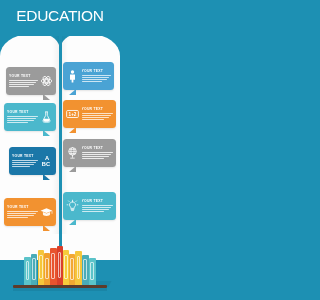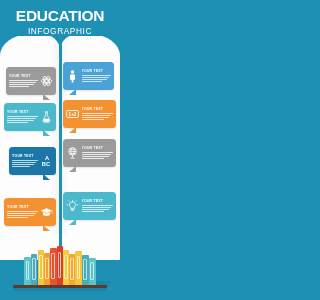--- a/index.html
+++ b/index.html
@@ -11,21 +11,21 @@
     overflow:hidden;
   }
   .page { position:absolute; inset:0; width:120px; height:300px; }
 
   
   .header {
     position:absolute; top:0; left:0; width:120px; height:36px;
     background:#1d90b3; text-align:center; z-index:6;
   }
   .title {
-    color:#ffffff; font-weight:bold; font-size:15.5px; letter-spacing:-0.3px;
+    color:#ffffff; font-weight:normal; font-size:15.5px; letter-spacing:-0.3px;
     line-height:20px; padding-top:6px; white-space:nowrap;
   }
   .subtitle {
     color:#ffffff; font-size:8.3px; letter-spacing:0.6px;
     line-height:10px; white-space:nowrap;
   }
 
   
   .book-area {
     position:absolute; top:34px; left:0; width:120px; height:200px; z-index:1;
@@ -130,21 +130,20 @@
     <div class="pg pg-l"></div>
     <div class="pg pg-r"></div>
     <div class="pg-shadow-l"></div>
     <div class="pg-shadow-r"></div>
   </div>
   <div class="spine"></div>
   <div class="vline"></div>
 
   <div class="header">
     <div class="title">EDUCATION</div>
-    <div class="subtitle">INFOGRAPHIC</div>
   </div>
 
   <div class="bubbles">
 
     <div id="b1" class="bub left c-gray gray">
       <div class="txt">
         <div class="hl">YOUR TEXT</div>
         <div class="lines">
           <div class="ln w1"></div>
             <div class="ln w2"></div>

